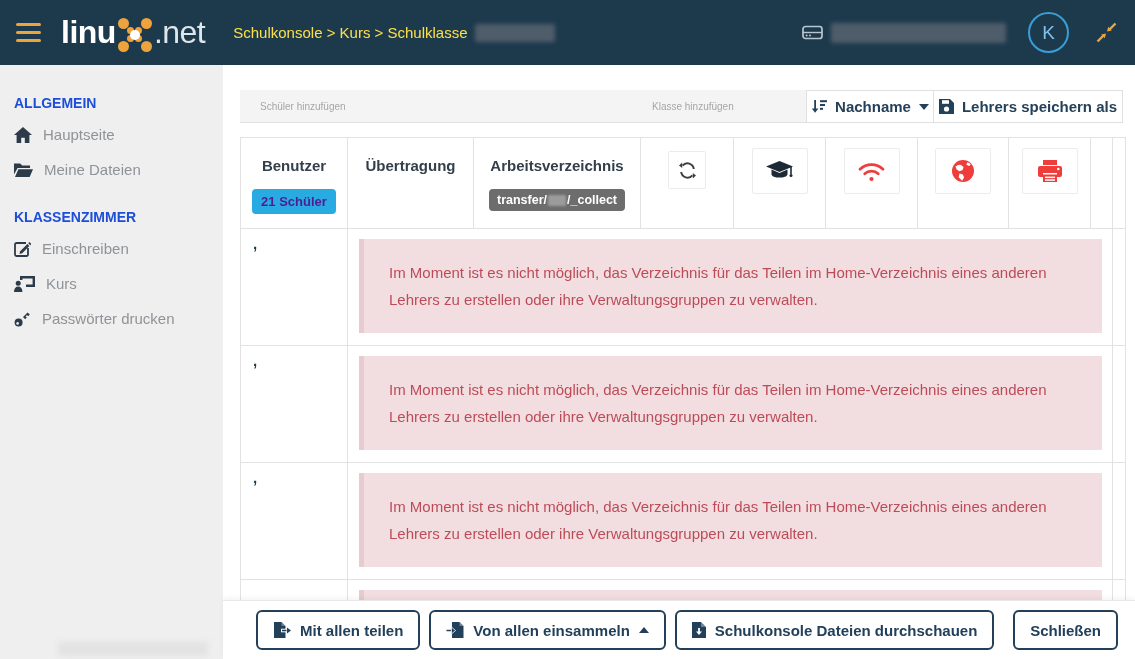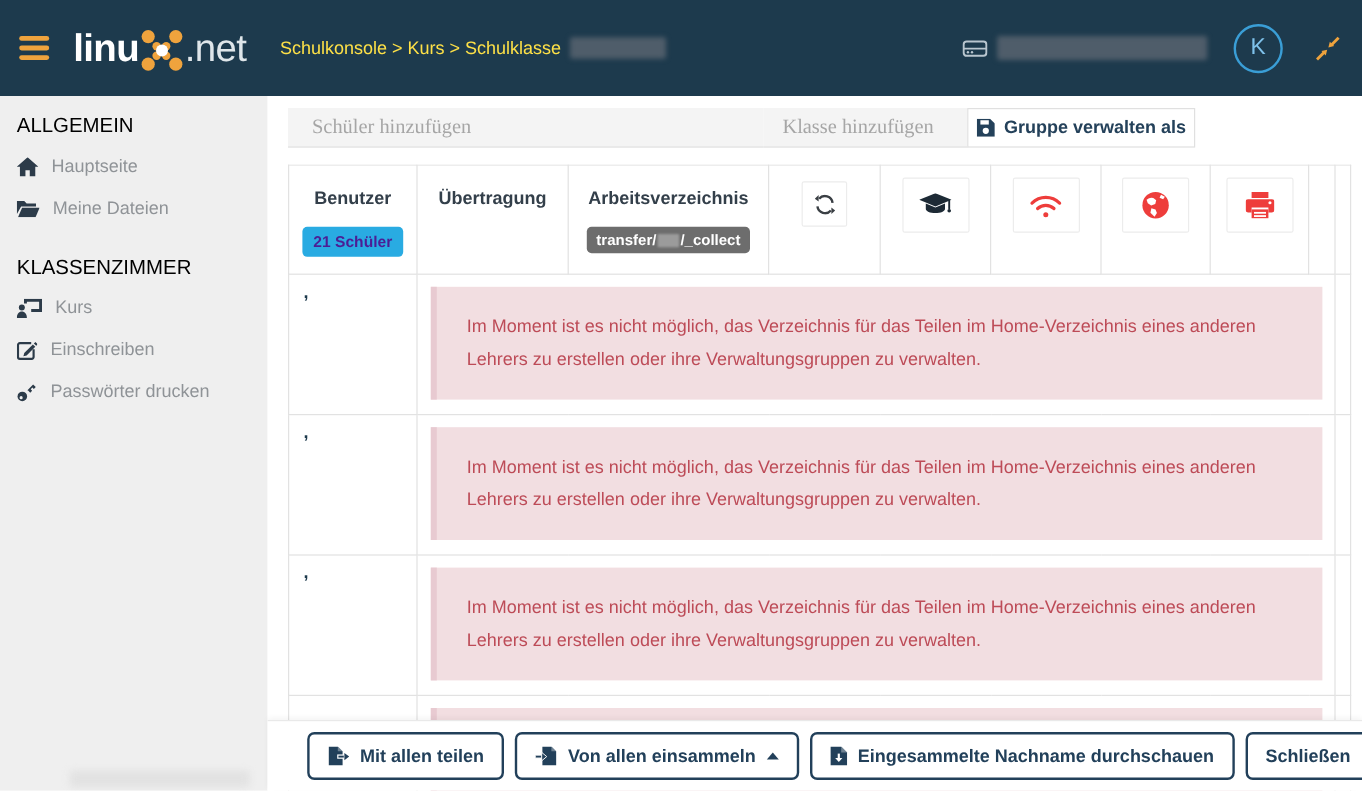--- a/index.html
+++ b/index.html
@@ -3,55 +3,55 @@
 <meta charset="utf-8">
 <style>
   * { box-sizing: border-box; }
   html,body { margin:0; padding:0; }
   body {
     width:1135px; height:659px; position:relative; overflow:hidden;
     font-family:"Liberation Sans", sans-serif; background:#fff;
   }
 
   
-  .navbar { position:absolute; top:0; left:0; right:0; height:80px;
+  .navbar { position:absolute; top:0; left:0; right:0; height:65px;
     background:#1d3a4d; display:flex; align-items:center; z-index:10; }
   .hamburger { margin-left:16px; cursor:pointer; }
   .hamburger div { width:25px; height:3.5px; background:#efa33d; border-radius:2px; margin:4.5px 0; }
   .logo { display:flex; align-items:baseline; margin-left:20px; cursor:pointer; }
   .logo-word { font-size:32px; font-weight:bold; color:#ffffff; letter-spacing:-0.5px; }
   .logo-net { font-size:32px; font-weight:normal; color:#dfe6ea; letter-spacing:-0.5px; }
   .logo-x { width:36px; height:36px; position:relative; margin:0 1px; align-self:center; top:2px; }
   .logo-x i { position:absolute; border-radius:50%; background:#efa33d; }
   .lx-c { width:11px; height:11px; }
   .lx-m { width:7px; height:7px; }
   .lx-w { width:10px; height:10px; background:#fff !important; }
   .breadcrumb { margin-left:28px; color:#fde047; font-size:15px; display:flex; align-items:center; gap:7px; }
   .redact { background:#4f5d6a; border-radius:2px; filter:blur(2px); }
   .nav-right { margin-left:auto; margin-right:18px; display:flex; align-items:center; }
   .avatar { width:41px; height:41px; border:2px solid #3a9ed6; border-radius:50%;
     color:#7ec1ea; font-size:19px; display:flex; align-items:center; justify-content:center; cursor:pointer; }
 
   
   .sidebar { position:absolute; top:65px; left:0; width:223px; bottom:0;
     background:#efefef; padding-top:30px; }
-  .side-title { color:#000000; font-weight:normal; font-size:17px; margin:0 0 6px 14px; }
+  .side-title { color:#1d4ed8; font-weight:bold; font-size:14px; margin:0 0 6px 14px; }
   .side-item { display:flex; align-items:center; gap:11px; padding:9px 14px;
     color:#8f9397; font-size:15px; cursor:pointer; }
   .side-item svg { flex:0 0 auto; }
   .side-gap { height:22px; }
   .status-redact { position:absolute; bottom:3px; left:58px; width:150px; height:14px;
     background:#e2e2e2; border-radius:3px; filter:blur(3px); }
 
   
   .main { position:absolute; left:223px; top:65px; right:0; bottom:0; background:#fff; }
 
   .toolbar { position:absolute; top:25px; left:17px; width:885px; height:33px; display:flex; }
   .tb-input { height:33px; background:#f4f4f4; border:none; border-bottom:1px solid #e2e2e2;
-    font-family:Liberation Serif, serif; font-size:17px; color:#1d4ed8; padding:0 8px 0 20px; outline:none; }
+    font-family:Liberation Sans, sans-serif; font-size:10px; color:#1d4ed8; padding:0 8px 0 20px; outline:none; }
   .tb-input::placeholder { color:#a6a6a6; opacity:1; }
   .tb-in-student { width:396px; }
   .tb-in-class { width:171px; padding-left:16px; }
   .tb-btn { height:33px; background:#fff; border:1px solid #e0e0e0; margin-left:-1px;
     display:flex; align-items:center; justify-content:center; gap:8px;
     color:#24415a; font-size:15px; font-weight:600; cursor:pointer;
     font-family:"Liberation Sans", sans-serif; }
   .tb-sort { width:128px; }
   .tb-save { width:190px; }
   .caret-down { width:0; height:0; border-left:5px solid transparent; border-right:5px solid transparent;
@@ -155,61 +155,72 @@
       <path d="M0 1.5 h6.2 l2 2 H16 v2.6 H3.6 L0 12.5 Z" fill="#2c3b49"></path>
       <path d="M4.4 7.2 H19 l-3.4 7.8 H1 Z" fill="#2c3b49"></path>
     </svg>
     <span>Meine Dateien</span>
   </div>
 
   <div class="side-gap"></div>
   <div class="side-title">KLASSENZIMMER</div>
 
   <div class="side-item">
+    <svg width="17" height="17" viewBox="0 0 17 17">
+      <path d="M12 3 H2.5 A1.5 1.5 0 0 0 1 4.5 v10 A1.5 1.5 0 0 0 2.5 16 h10 A1.5 1.5 0 0 0 14 14.5 V8" fill="none" stroke="#2c3b49" stroke-width="1.8"></path>
+      <path d="M6.2 11.2 l7.2-7.2 2 2 -7.2 7.2 -2.7 .7 Z" fill="#2c3b49"></path>
+      <path d="M14.2 3.2 l1.3-1.3 2 2 -1.3 1.3 Z" fill="#2c3b49"></path>
+    </svg>
+    <span>Einschreiben</span>
+  </div>
+
+  <div class="side-item">
     <svg width="21" height="16" viewBox="0 0 21 16">
       <path d="M6 0 h15 v11 h-9 v-2.4 h6.6 V2.4 H8.4 V4 H6 Z" fill="#2c3b49"></path>
       <circle cx="4.2" cy="7.2" r="2.5" fill="#2c3b49"></circle>
       <path d="M0 16 c0-3.4 1.8-5.4 4.2-5.4 s4.2 2 4.2 5.4 Z" fill="#2c3b49"></path>
     </svg>
     <span>Kurs</span>
   </div>
 
   <div class="side-item">
     <svg width="17" height="17" viewBox="0 0 17 17">
-      <path d="M12 3 H2.5 A1.5 1.5 0 0 0 1 4.5 v10 A1.5 1.5 0 0 0 2.5 16 h10 A1.5 1.5 0 0 0 14 14.5 V8" fill="none" stroke="#2c3b49" stroke-width="1.8"></path>
-      <path d="M6.2 11.2 l7.2-7.2 2 2 -7.2 7.2 -2.7 .7 Z" fill="#2c3b49"></path>
-      <path d="M14.2 3.2 l1.3-1.3 2 2 -1.3 1.3 Z" fill="#2c3b49"></path>
-    </svg>
-    <span>Einschreiben</span>
-  </div>
-
-  <div class="side-item">
-    <svg width="17" height="17" viewBox="0 0 17 17">
       <circle cx="4.6" cy="12.4" r="4" fill="#2c3b49"></circle>
       <circle cx="3.6" cy="13.4" r="1.3" fill="#efefef"></circle>
       <path d="M6.8 9.2 L13.6 2.4 l2.2 2.2 -1.6 1.6 -1.2-1.2 -1.4 1.4 1.2 1.2 -1.6 1.6 -2.2-2.2 -1 1 Z" fill="#2c3b49"></path>
     </svg>
     <span>Passwörter drucken</span>
   </div>
 
   <div class="status-redact"></div>
 </div>
 
 <div class="main">
 
   <div class="toolbar">
     <input class="tb-input tb-in-student" type="text" placeholder="Schüler hinzufügen" style="">
     <input class="tb-input tb-in-class" type="text" placeholder="Klasse hinzufügen" style="">
+    <div class="tb-btn tb-sort">
+      <svg width="16" height="15" viewBox="0 0 16 15">
+        <rect x="3.2" y="1" width="1.8" height="9" fill="#24415a"></rect>
+        <polygon points="0.8,9.4 7.4,9.4 4.1,13.8" fill="#24415a"></polygon>
+        <rect x="9" y="1.2" width="7" height="2" fill="#24415a"></rect>
+        <rect x="9" y="5" width="5" height="2" fill="#24415a"></rect>
+        <rect x="9" y="8.8" width="3" height="2" fill="#24415a"></rect>
+      </svg>
+      <span>Nachname</span>
+      <span class="caret-down"></span>
+    </div>
     <div class="tb-btn tb-save">
       <svg width="15" height="15" viewBox="0 0 15 15">
         <path d="M0 0 h11 l4 4 v11 H0 Z" fill="#24415a"></path>
         <rect x="3" y="1.2" width="7" height="3.6" fill="#ffffff"></rect>
         <circle cx="7.5" cy="10" r="2.6" fill="#ffffff"></circle>
       </svg>
-      <span>Gruppe verwalten als</span>
+      <span>Lehrers speichern als</span>
     </div>
   </div>
 
   <div class="table-wrap">
     <table>
       <colgroup>
         <col style="width:107px">
           <col style="width:126px">
           <col style="width:167px">
         <col style="width:93px">
@@ -368,18 +379,18 @@
     <span>Von allen einsammeln</span>
     <span class="caret-up"></span>
   </button>
   <button class="f-btn">
     <svg width="14" height="16" viewBox="0 0 14 16">
       <path d="M0 0 h9 l5 5 v11 H0 Z" fill="#22405a"></path>
       <path d="M9 0 l5 5 h-5 Z" fill="#ffffff" opacity="0.35"></path>
       <rect x="6.1" y="6" width="1.8" height="4.2" fill="#ffffff"></rect>
       <polygon points="4,9.6 10,9.6 7,13" fill="#ffffff"></polygon>
     </svg>
-    <span>Eingesammelte Nachname durchschauen</span>
+    <span>Schulkonsole Dateien durchschauen</span>
   </button>
   <button class="f-btn f-btn-close">
     <span>Schließen</span>
   </button>
 </div>
 
 </body></html>

